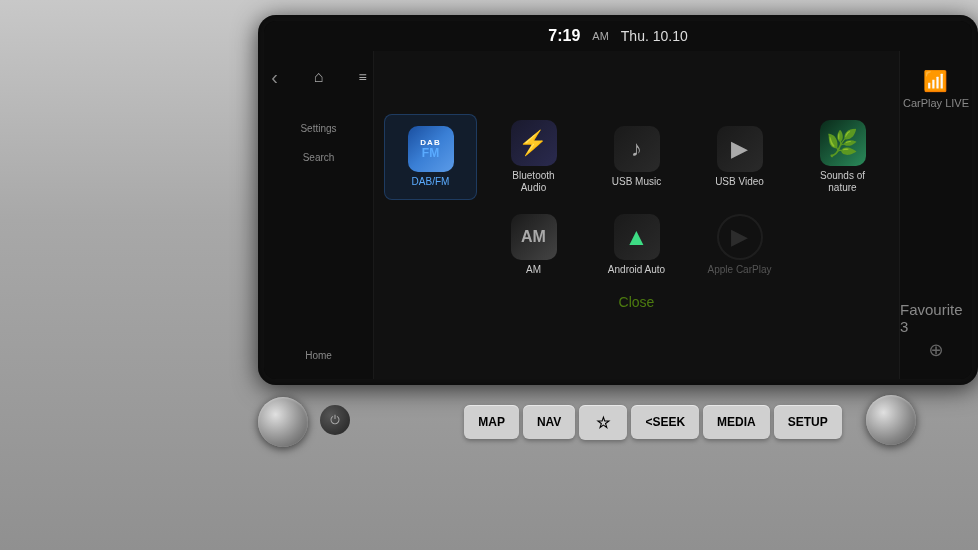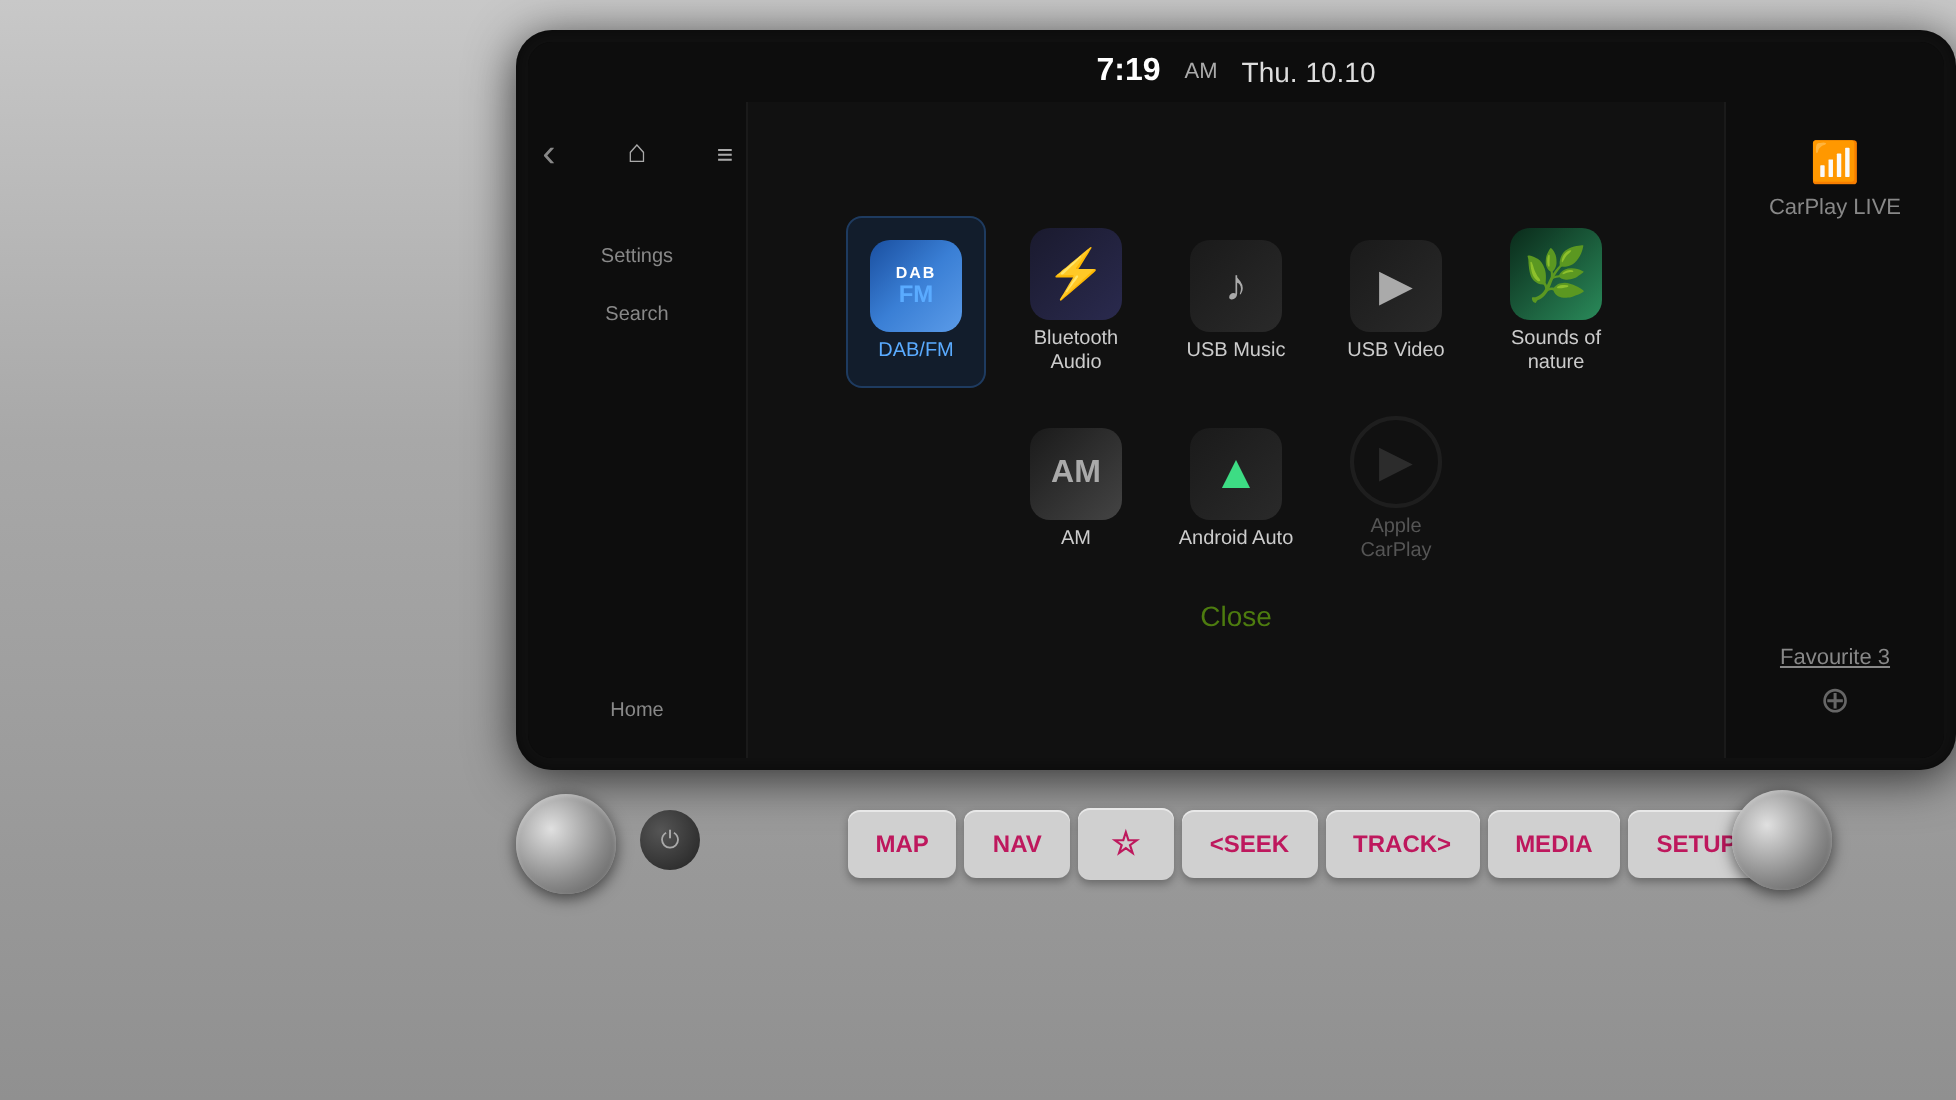--- a/index.html
+++ b/index.html
@@ -138,21 +138,21 @@
       display: flex;
       justify-content: center;
       gap: 10px;
     }
 
     .menu-item {
       display: flex;
       flex-direction: column;
       align-items: center;
       justify-content: center;
-      width: 70px;
+      width: 93px;
       padding: 6px 4px;
       border-radius: 8px;
       cursor: pointer;
       gap: 4px;
       background: transparent;
     }
 
     .menu-item.active {
       background: rgba(30, 100, 200, 0.15);
       border: 1px solid rgba(60, 130, 220, 0.3);
@@ -260,23 +260,22 @@
 
     .right-bottom {
       display: flex;
       flex-direction: column;
       align-items: center;
       gap: 4px;
       padding-bottom: 10px;
     }
 
     .favourite-label {
-      font-size: 11px;
+      font-size: 15px;
       color: #888;
-      text-decoration: underline;
     }
 
     
     .controls-row {
       width: 720px;
       display: flex;
       align-items: center;
       justify-content: center;
       gap: 0;
       padding: 12px 0 8px;
@@ -301,21 +300,21 @@
       justify-content: center;
     }
 
     .hw-btn {
       background: #d0d0d0;
       border: none;
       border-radius: 6px;
       padding: 10px 14px;
       font-size: 12px;
       font-weight: bold;
-      color: #be185d;
+      color: #000000;
       cursor: pointer;
       box-shadow: 0 2px 4px rgba(0,0,0,0.3), inset 0 1px 0 rgba(255,255,255,0.5);
       min-width: 48px;
       text-align: center;
       white-space: nowrap;
     }
 
     .hw-btn.star-btn {
       font-size: 16px;
       padding: 8px 12px;
@@ -502,20 +501,19 @@
     <div class="power-btn">
       <span style="font-size:12px;">⏻</span>
     </div>
     <div class="control-knob" style="margin-right: 20px;"></div>
 
     <div class="buttons-center">
       <button class="hw-btn">MAP</button>
       <button class="hw-btn">NAV</button>
       <button class="hw-btn star-btn">☆</button>
       <button class="hw-btn">&lt;SEEK</button>
-      <button class="hw-btn">TRACK&gt;</button>
       <button class="hw-btn">MEDIA</button>
       <button class="hw-btn">SETUP</button>
     </div>
 
     <div class="control-knob right-knob-area"></div>
   </div>
 </div>
 
 </body></html>

